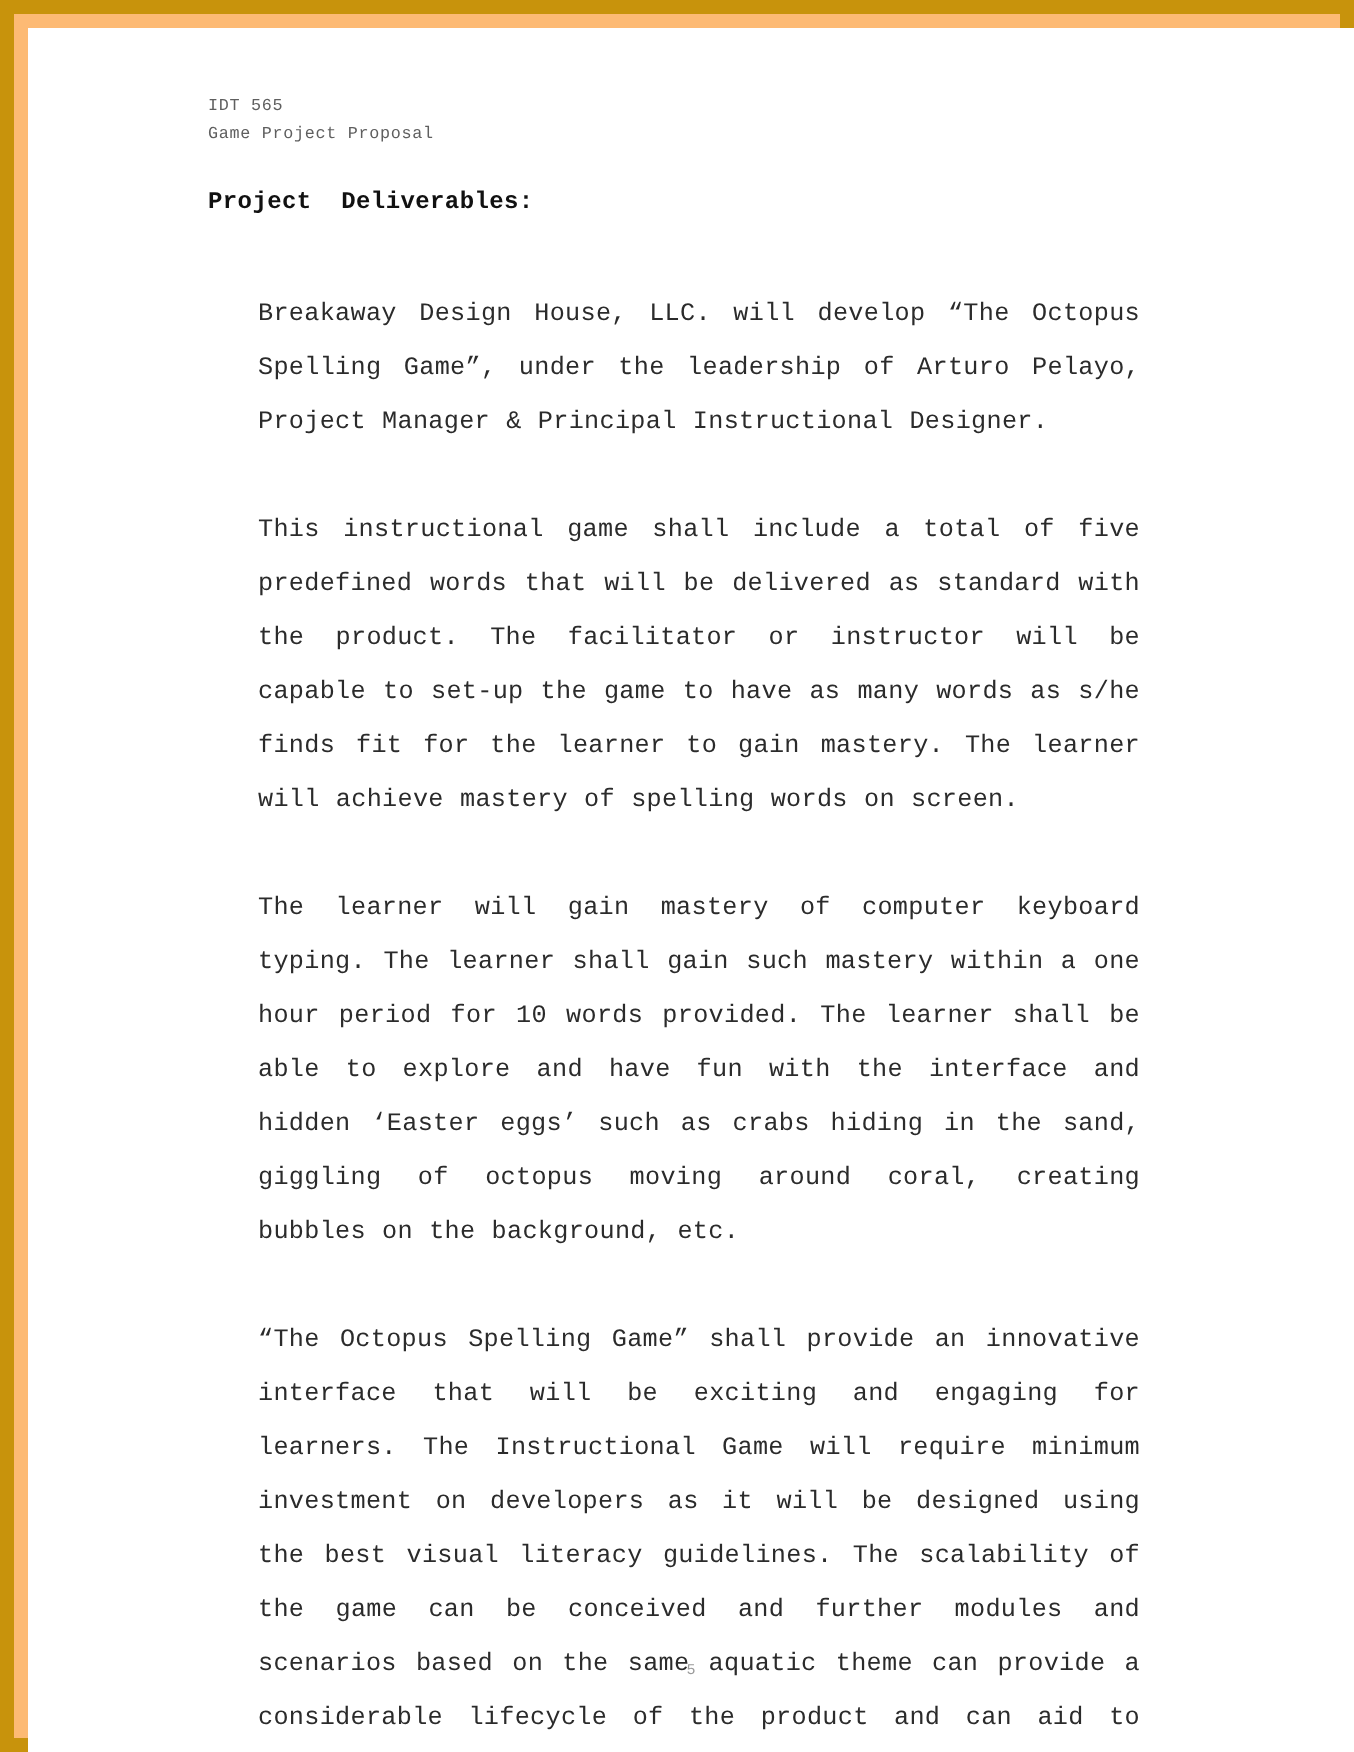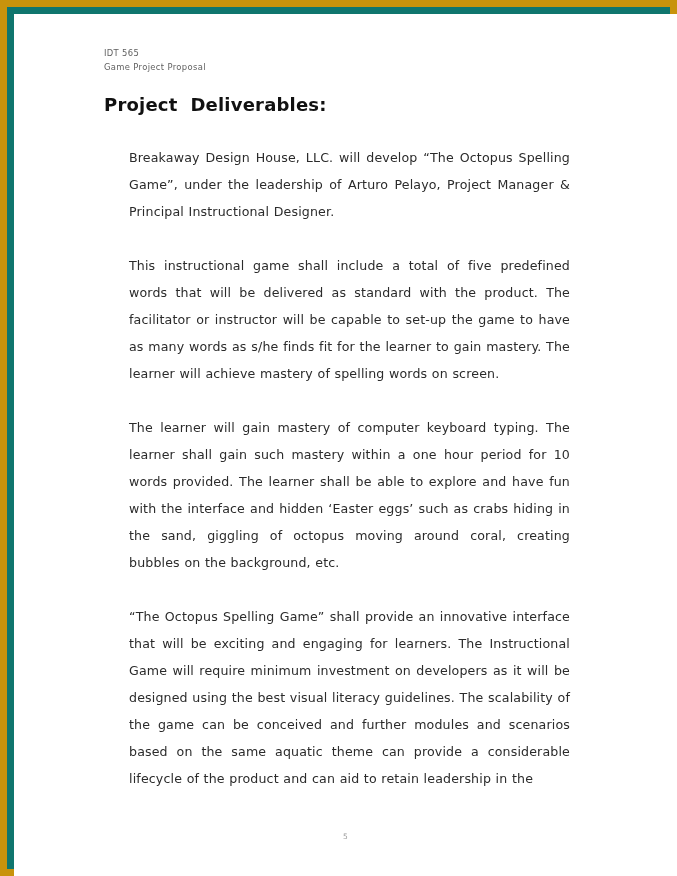--- a/index.html
+++ b/index.html
@@ -15,21 +15,22 @@
   }
 
   .page-frame {
     position: absolute;
     left: 0;
     top: 0;
     width: 677px;
     height: 876px;
     box-sizing: border-box;
     border: 7px solid #c8930c;
-    background: #0f766e;
+    background: #fdba74;
+    font-family: Liberation Mono, monospace;
   }
 
   .page-inner {
     position: absolute;
     left: 7px;
     top: 7px;
     width: 663px;
     height: 862px;
     background: #ffffff;
   }
@@ -52,21 +53,21 @@
     white-space: nowrap;
   }
   .header-col.left  { text-align: left; }
   .header-col.right { text-align: right; }
 
   
   .section-heading {
     position: absolute;
     left: 90px;
     top: 80px;
-    font-size: 18px;
+    font-size: 12px;
     font-weight: bold;
     color: #111111;
     letter-spacing: 0.2px;
     white-space: pre;
   }
 
   
   .body-block {
     position: absolute;
     left: 115px;

